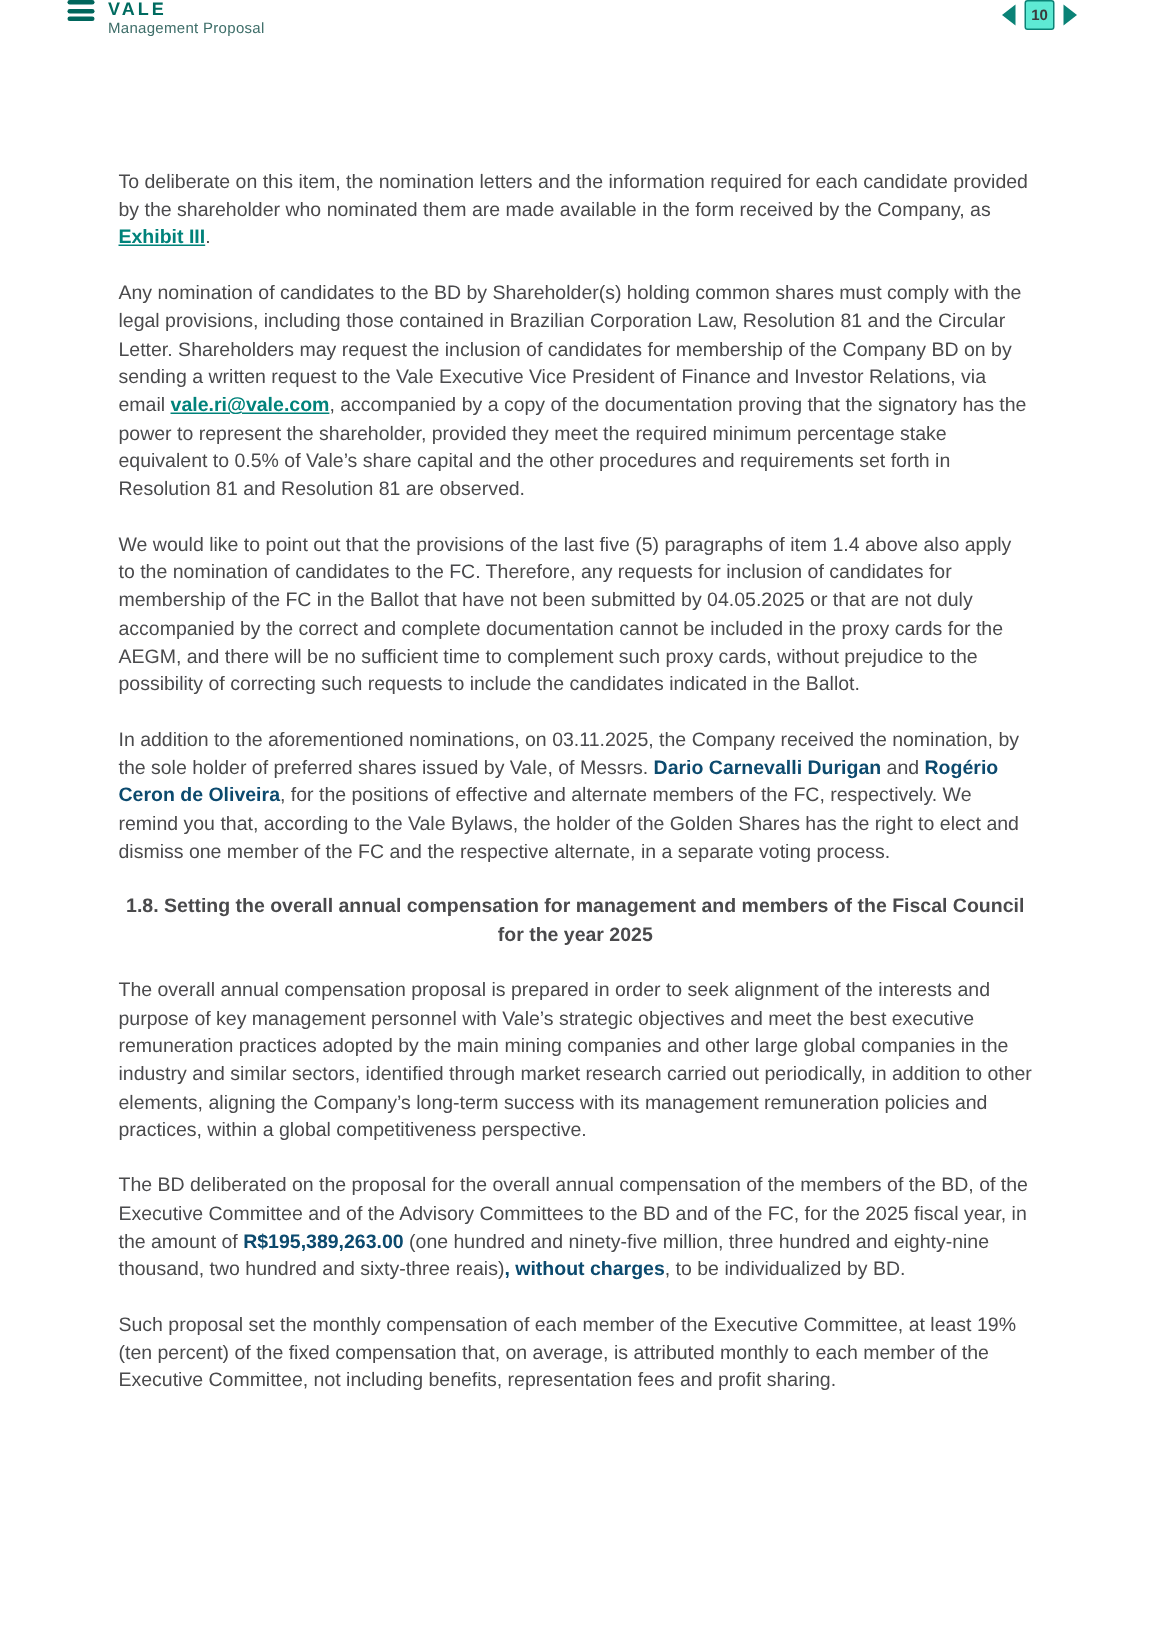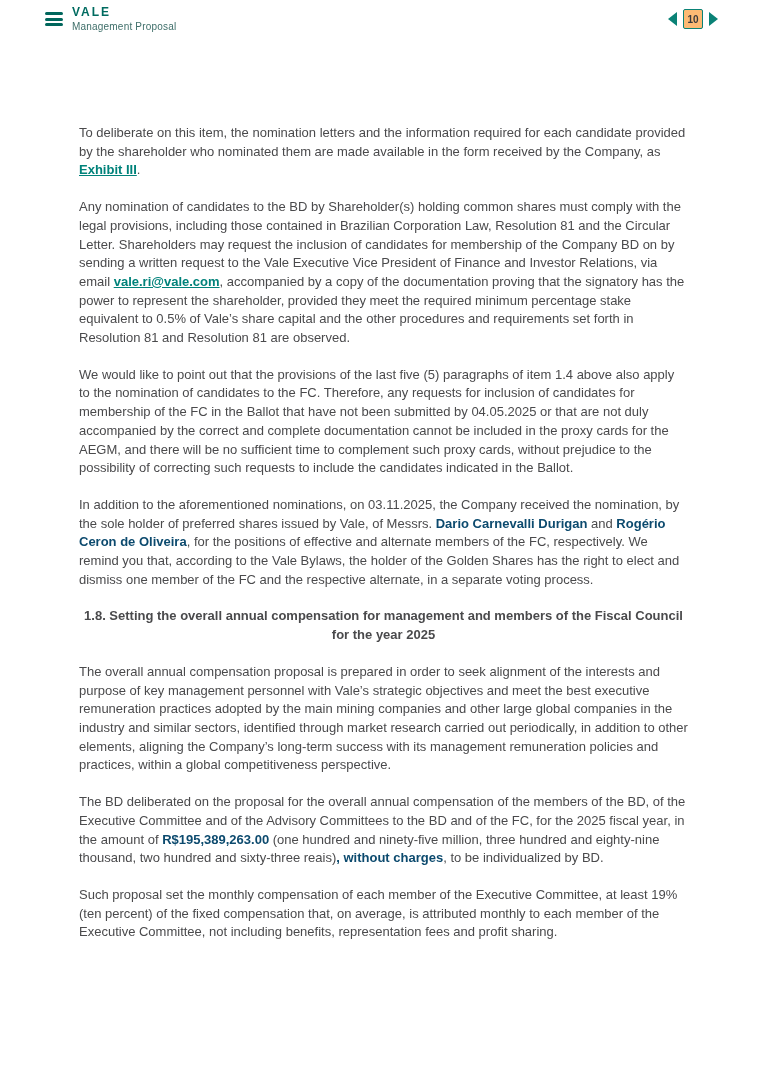--- a/index.html
+++ b/index.html
@@ -13,21 +13,21 @@
     overflow: hidden;
   }
 
   
   .app-header {
     position: absolute;
     top: 0; left: 0; right: 0;
     height: 38px;
     background: #ffffff;
     display: flex;
-    align-items: center;
+    align-items: flex-start;
     padding: 0 48px 0 45px;
   }
   .hamburger {
     width: 18px;
     height: 14px;
     display: flex;
     flex-direction: column;
     justify-content: space-between;
     cursor: pointer;
     margin-right: 9px;
@@ -70,36 +70,36 @@
     height: 20px;
     border: 1px solid #0a8276;
     border-radius: 2px;
     display: flex;
     align-items: center;
     justify-content: center;
     font-size: 10px;
     font-weight: bold;
     color: #3a3a3c;
     padding: 0 3px;
-    background: #fdba74;
+    background: #5eead4;
   }
 
   
   .document-page {
     position: absolute;
     top: 108px;
     left: 79px;
     width: 609px;
   }
   .document-page p,
   .document-page h2 {
     font-size: 13px;
     line-height: 18.7px;
     font-weight: normal;
-    margin: 16px 0 18px 0;
+    margin: 4px 0 18px 0;
     color: #4a4a4c;
     text-align: left;
   }
   .document-page h2 { font-weight: bold; text-align: center; }
   .document-page strong { font-weight: bold; color: #0c4a6e; }
   .document-page a {
     color: #00827a;
     font-weight: bold;
     text-decoration: underline;
     cursor: pointer;

